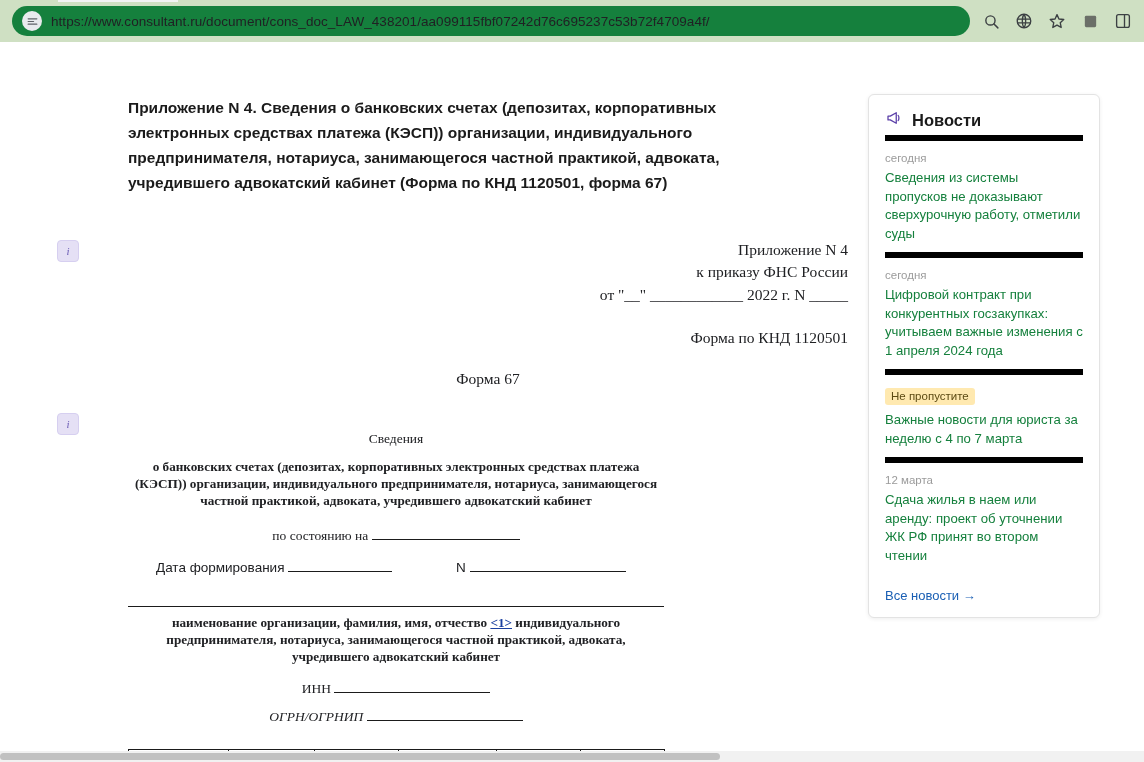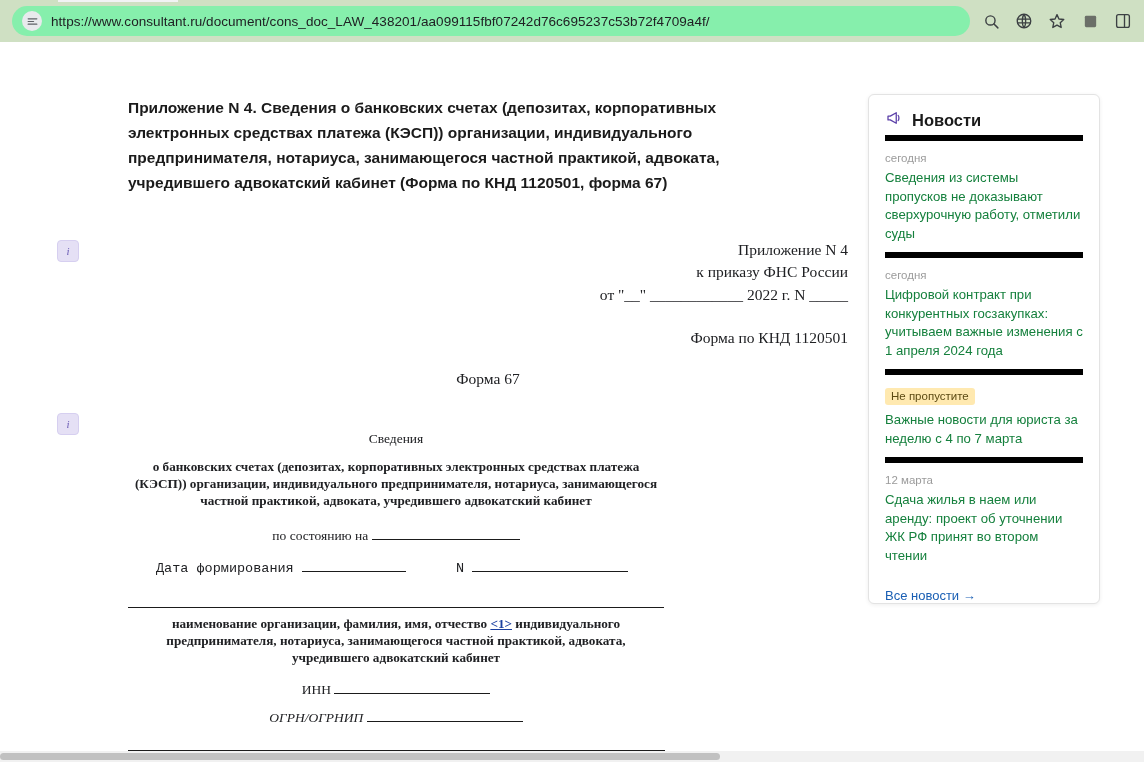--- a/index.html
+++ b/index.html
@@ -30,21 +30,21 @@
     left: 58px;
     top: -8px;
     width: 120px;
     height: 10px;
     background: #f1f3f4;
     border-radius: 8px 8px 0 0;
   }
   .url-pill {
     flex: 1;
     height: 30px;
-    background: #86efac;
+    background: #15803d;
     border-radius: 16px;
     display: flex;
     align-items: center;
     padding: 0 10px;
     box-sizing: border-box;
     margin: 0 4px;
     min-width: 0;
   }
   .site-ico {
     width: 20px;
@@ -163,21 +163,21 @@
     width: 536px;
   }
   .u-line {
     display: inline-block;
     border-bottom: 1px solid #1b1b1b;
     height: 13px;
     vertical-align: baseline;
   }
   .row-dates {
     margin-top: 14px;
-    font-family: Liberation Mono, monospace;
+    font-family: Liberation Sans, sans-serif;
     font-size: 13.5px;
     display: flex;
     width: 604px;
     margin-left: 28px;
     justify-content: flex-end;
   }
   .row-dates .left-cell { width: 300px; }
   .row-dates .right-cell { flex: 1; }
 
   .long-rule {
@@ -237,21 +237,21 @@
   .news {
     position: absolute;
     left: 868px;
     top: 52px;
     width: 232px;
     background: #ffffff;
     border: 1px solid #e3e3e3;
     border-radius: 6px;
     box-shadow: 0 1px 4px rgba(0,0,0,0.07);
     box-sizing: border-box;
-    padding: 14px 16px 0 16px;
+    padding: 14px 16px 14px 16px;
   }
   .news-head {
     display: flex;
     align-items: center;
     gap: 9px;
     margin-bottom: 4px;
   }
   .news-head .title {
     font-size: 16.5px;
     font-weight: bold;

